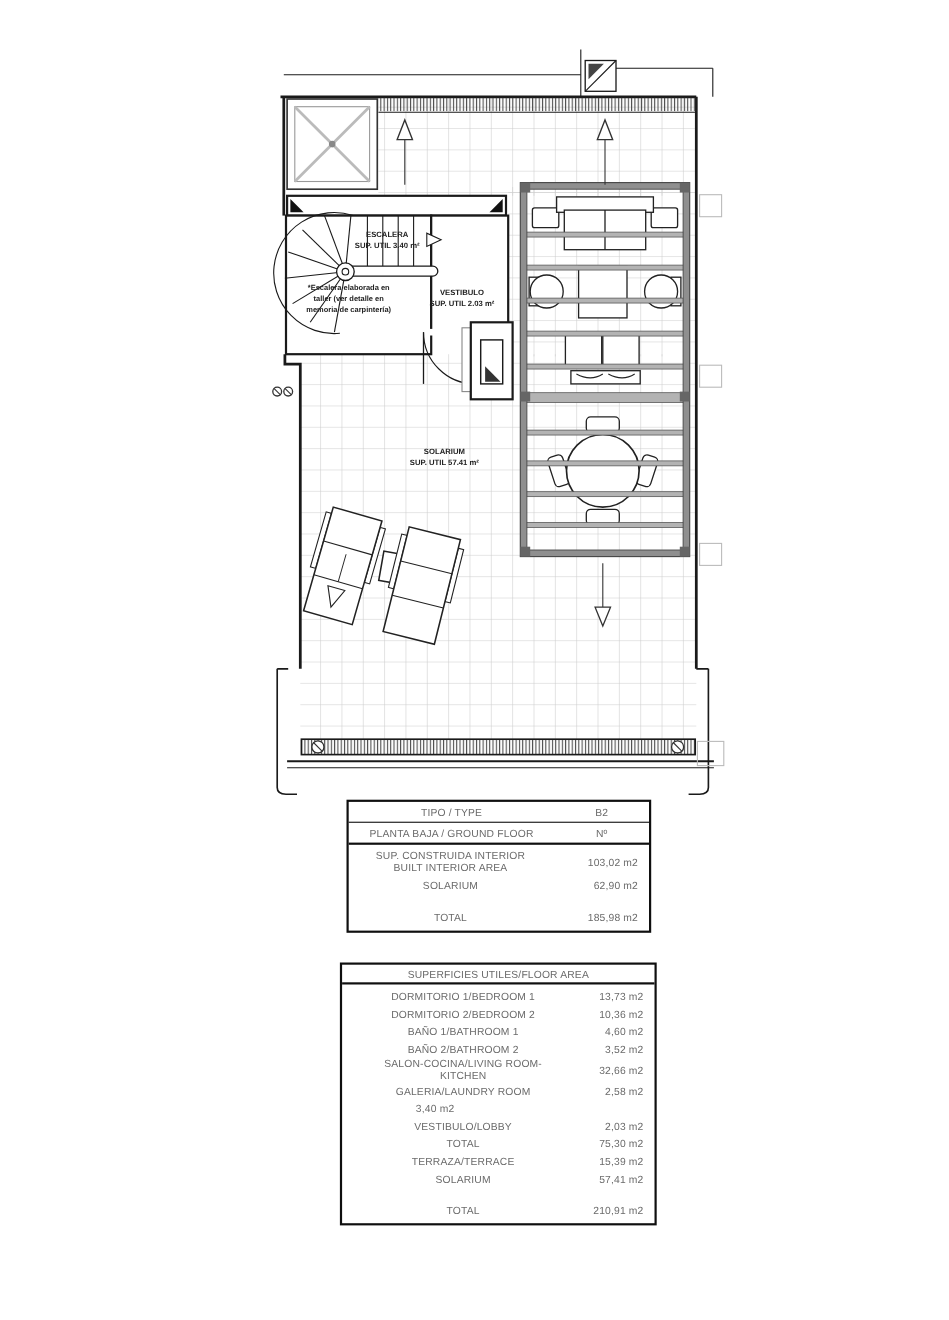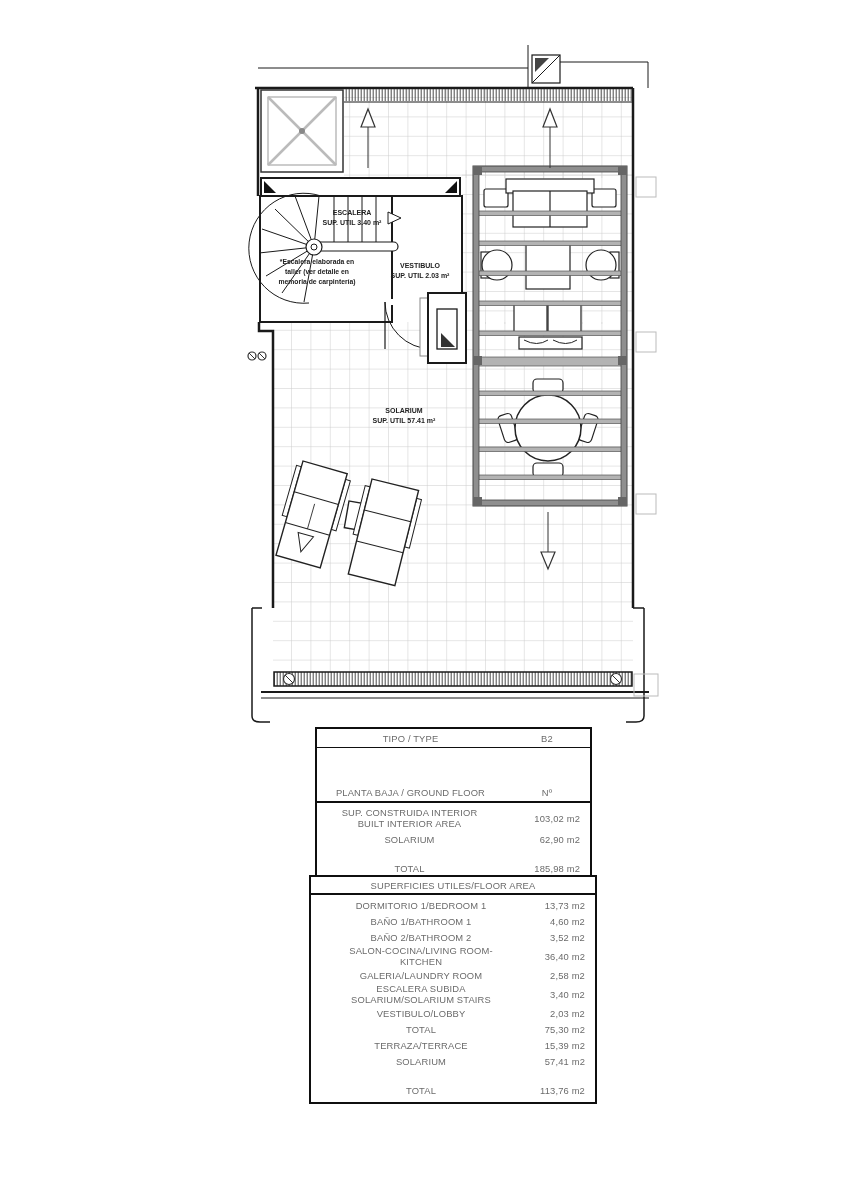--- a/index.html
+++ b/index.html
@@ -9,21 +9,21 @@
   .plan-label{font-size:7px;font-weight:bold;fill:#222;text-anchor:middle;}
   .plan-note{font-size:6.8px;font-weight:bold;fill:#222;text-anchor:middle;}
 
   
   .atable{position:absolute;background:#fff;border:2.5px solid #0f0f0f;
           font-size:9.4px;color:#6b6b6b;letter-spacing:.15px;}
   .t1{left:315px;top:727px;width:273px;}
   .t2{left:309px;top:875px;width:284px;}
   .hrow{display:flex;align-items:center;height:18px;}
   .hrow.b1{border-bottom:1.5px solid #0f0f0f;}
-  .hrow.b2{border-bottom:2.5px solid #0f0f0f;margin-top:35px;}
+  .hrow.b2{border-bottom:2.5px solid #0f0f0f;}
   .lcell{flex:1;text-align:center;}
   .vcell{width:86px;text-align:center;}
   .body{padding:2px 0 4px 0;}
   .arow{display:flex;align-items:center;min-height:17px;}
   .arow .lab{flex:1;text-align:center;}
   .arow .val{width:88px;text-align:right;padding-right:10px;box-sizing:border-box;}
   .stackrow{min-height:26px;align-items:center;}
   .stack{line-height:11px;}
   .spacer1{height:12px;}
   .t2 .hdr{display:flex;align-items:center;justify-content:center;height:16px;
@@ -294,37 +294,40 @@
 </div>
 
 <div class="atable t2">
   <div class="hdr">SUPERFICIES UTILES/FLOOR AREA</div>
   <div class="body">
     <div class="arow">
       <div class="lab">DORMITORIO 1/BEDROOM 1</div>
       <div class="val">13,73 m2</div>
     </div>
     <div class="arow">
+      <div class="lab">DORMITORIO 2/BEDROOM 2</div>
+      <div class="val">10,36 m2</div>
+    </div>
+    <div class="arow">
       <div class="lab">BAÑO 1/BATHROOM 1</div>
       <div class="val">4,60 m2</div>
     </div>
     <div class="arow">
       <div class="lab">BAÑO 2/BATHROOM 2</div>
       <div class="val">3,52 m2</div>
     </div>
     <div class="arow">
       <div class="lab">SALON-COCINA/LIVING ROOM-KITCHEN</div>
-      <div class="val">36,40 m2</div>
+      <div class="val">32,66 m2</div>
     </div>
     <div class="arow">
       <div class="lab">GALERIA/LAUNDRY ROOM</div>
       <div class="val">2,58 m2</div>
     </div>
     <div class="arow">
-      <div class="lab">ESCALERA SUBIDA SOLARIUM/SOLARIUM STAIRS</div>
       <div class="val">3,40 m2</div>
     </div>
     <div class="arow">
       <div class="lab">VESTIBULO/LOBBY</div>
       <div class="val">2,03 m2</div>
     </div>
     <div class="arow">
       <div class="lab">TOTAL</div>
       <div class="val">75,30 m2</div>
     </div>
@@ -332,18 +335,18 @@
       <div class="lab">TERRAZA/TERRACE</div>
       <div class="val">15,39 m2</div>
     </div>
     <div class="arow">
       <div class="lab">SOLARIUM</div>
       <div class="val">57,41 m2</div>
     </div>
     <div class="spacer2"></div>
     <div class="arow">
       <div class="lab">TOTAL</div>
-      <div class="val">113,76 m2</div>
+      <div class="val">210,91 m2</div>
     </div>
   </div>
 </div>
 
 </div>
 
 </body></html>

